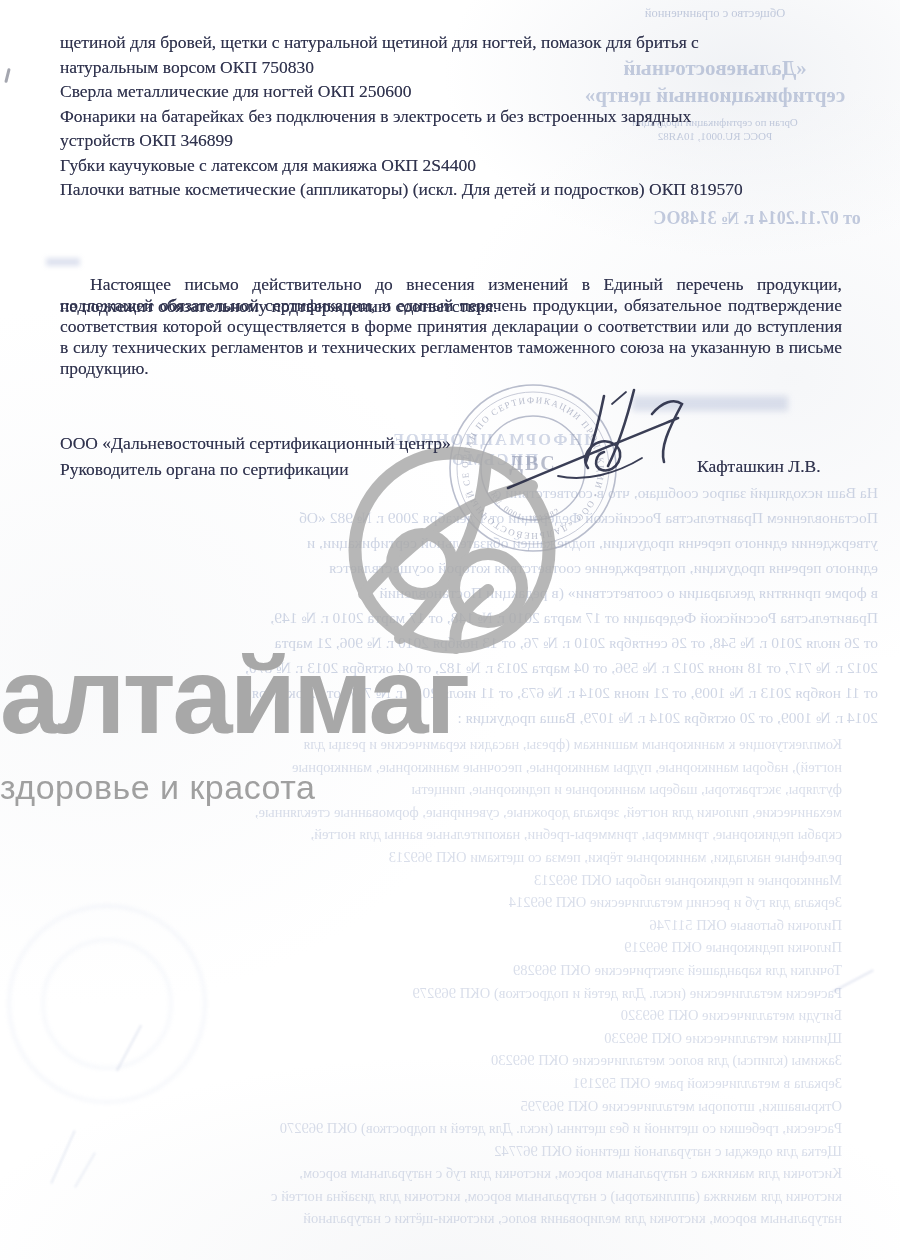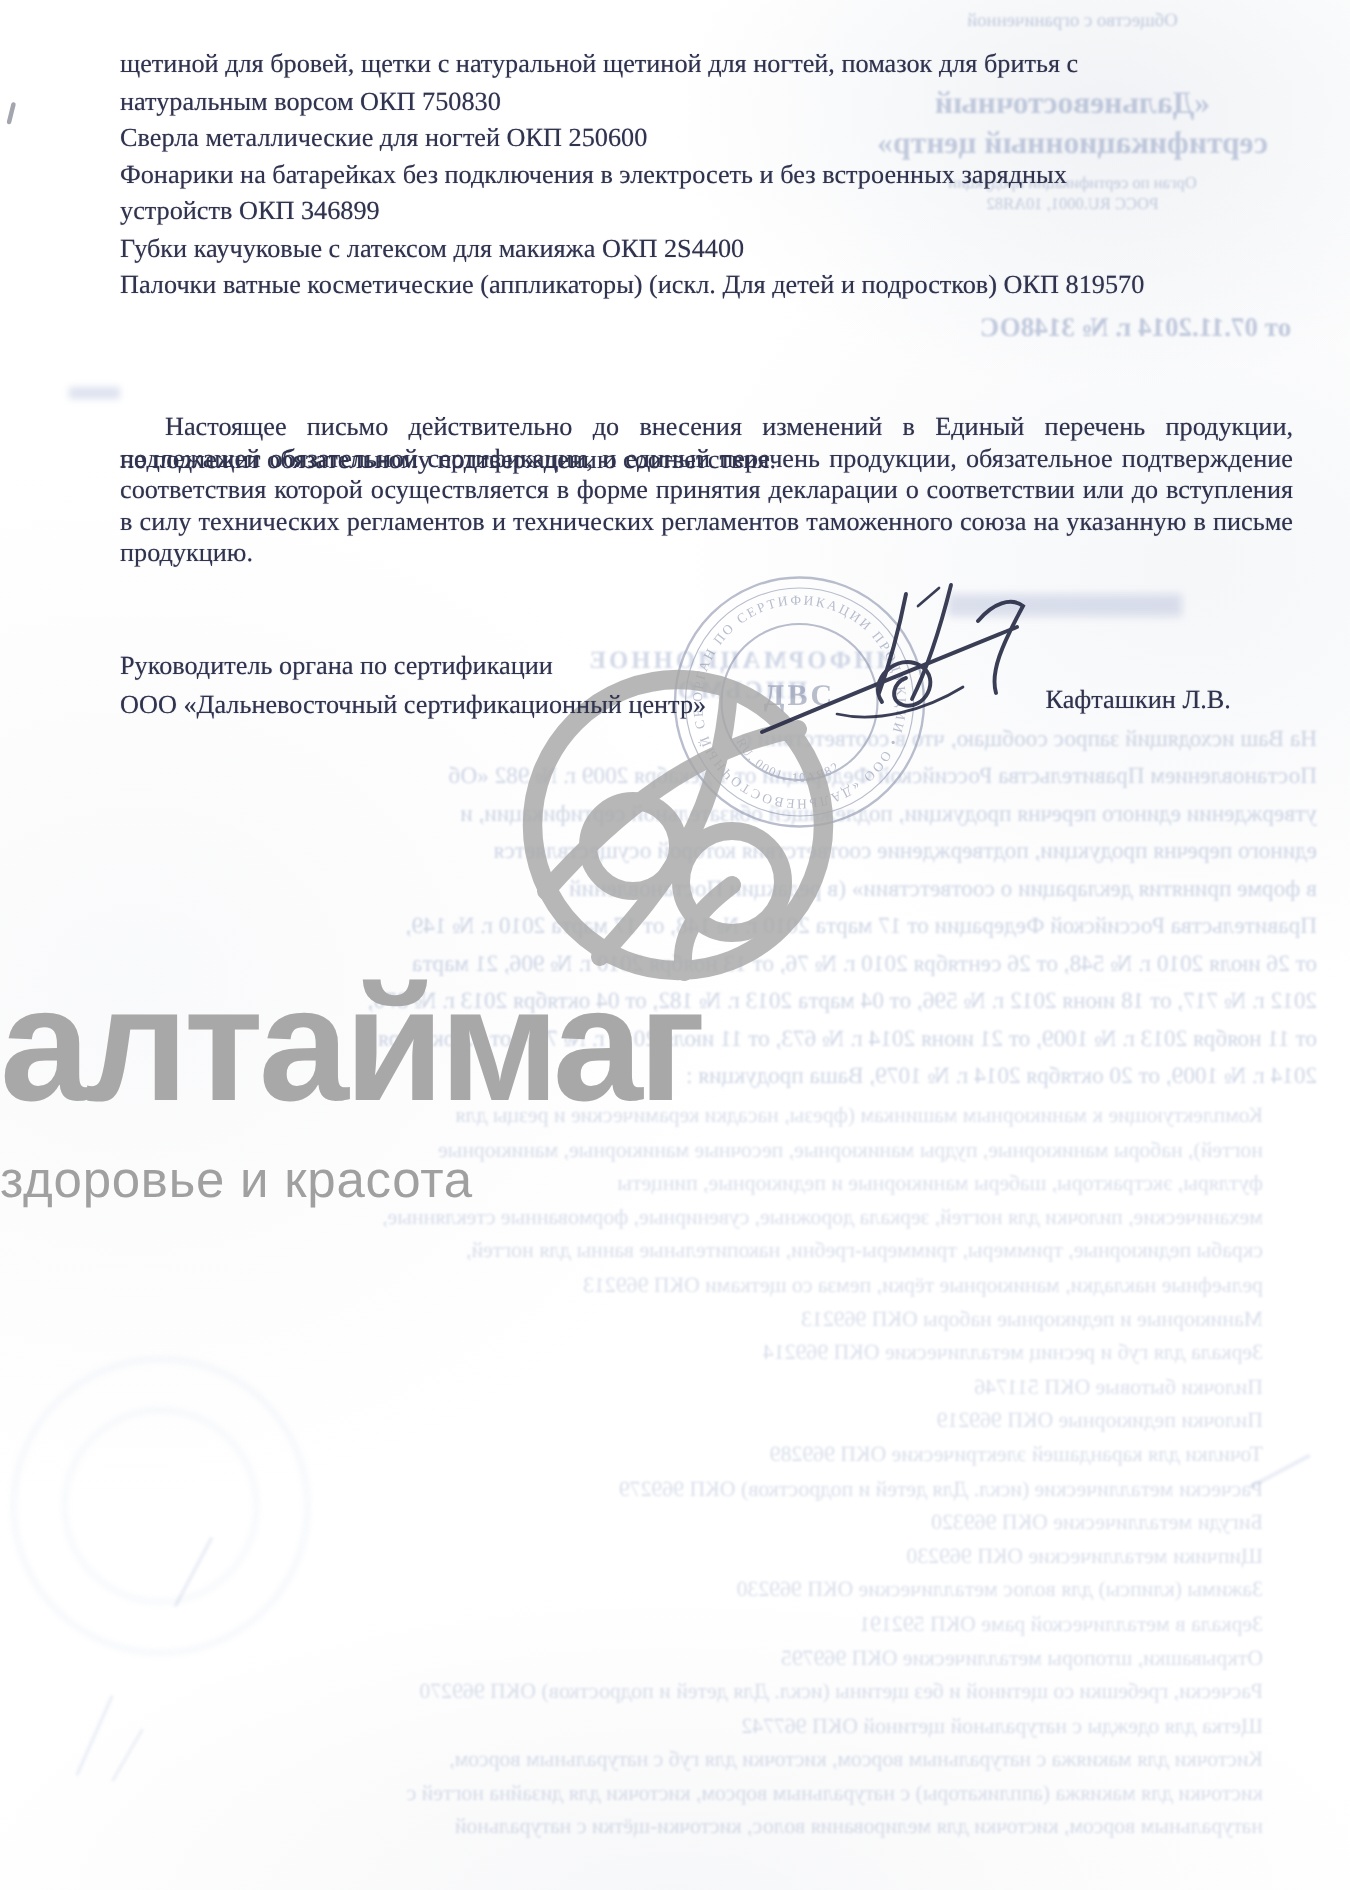--- a/index.html
+++ b/index.html
@@ -11,21 +11,21 @@
   .scan-tint{
     position:absolute;inset:0;pointer-events:none;z-index:0;
     background:
       radial-gradient(420px 260px at 82% 6%, rgba(222,226,233,.45), rgba(222,226,233,0) 70%),
       radial-gradient(500px 420px at 88% 30%, rgba(228,231,237,.35), rgba(228,231,237,0) 70%),
       radial-gradient(600px 500px at 10% 52%, rgba(235,237,241,.30), rgba(235,237,241,0) 70%),
       radial-gradient(700px 300px at 50% 101%, rgba(230,232,236,.35), rgba(230,232,236,0) 72%);
   }
   
   .front{position:absolute;inset:0;z-index:5;color:#30334e;}
-  .front .blk{position:absolute;left:80px;width:782px;}
+  .front .blk{position:absolute;left:60px;width:782px;}
   .lines17 .line{font-size:17.5px;line-height:24.5px;white-space:nowrap;
     text-shadow:0 0 .6px rgba(48,51,78,.55);}
   .statement{font-size:17.5px;line-height:22px;text-shadow:0 0 .6px rgba(48,51,78,.55);margin-top:44px;}
   .justpar{font-size:17.5px;line-height:21px;text-align:justify;text-indent:30px;
     text-shadow:0 0 .6px rgba(48,51,78,.55);}
   .sigblock{font-size:17.5px;line-height:26px;text-shadow:0 0 .6px rgba(48,51,78,.55);}
   .signame{position:absolute;left:697px;top:456px;font-size:17.5px;
     text-shadow:0 0 .6px rgba(48,51,78,.55);text-align:center;}
   
   .mirror{position:absolute;inset:0;transform:scaleX(-1);z-index:1;
@@ -172,22 +172,22 @@
       <div class="line">натуральным ворсом ОКП 750830</div>
       <div class="line">Сверла металлические для ногтей ОКП 250600</div>
       <div class="line">Фонарики на батарейках без подключения в электросеть и без встроенных зарядных</div>
       <div class="line">устройств ОКП 346899</div>
       <div class="line">Губки каучуковые с латексом для макияжа ОКП 2S4400</div>
       <div class="line">Палочки ватные косметические (аппликаторы) (искл. Для детей и подростков) ОКП 819570</div>
     </div>
   <div class="blk statement" style="top:251px;">не подлежит обязательному подтверждению соответствия.</div>
   <div class="blk justpar" style="top:274px;">Настоящее письмо действительно до внесения изменений в Единый перечень продукции, подлежащей обязательной сертификации, и единый перечень продукции, обязательное подтверждение соответствия которой осуществляется в форме принятия декларации о соответствии или до вступления в силу технических регламентов и технических регламентов таможенного союза на указанную в письме продукцию.</div>
   <div class="blk sigblock" style="top:430px;">
+    <div>ООО «Дальневосточный сертификационный центр»</div>
     <div>Руководитель органа по сертификации</div>
-    <div>ООО «Дальневосточный сертификационный центр»</div>
   </div>
   <div class="signame">Кафташкин Л.В.</div>
 </div>
 
 <svg class="sig-svg" width="900" height="1260" viewBox="0 0 900 1260">
   <g fill="none" stroke="#262a44" stroke-width="2.6" stroke-linecap="round" opacity="0.9">
     <path d="M604,396 c-4,20 -10,44 -18,66"></path>
     <path d="M634,390 c-6,24 -14,52 -26,76"></path>
     <path d="M588,468 c-10,-14 10,-34 26,-24 c14,9 2,30 -12,26 c-10,-3 -6,-16 2,-18"></path>
     <path d="M508,488 C560,466 624,440 678,418"></path>

